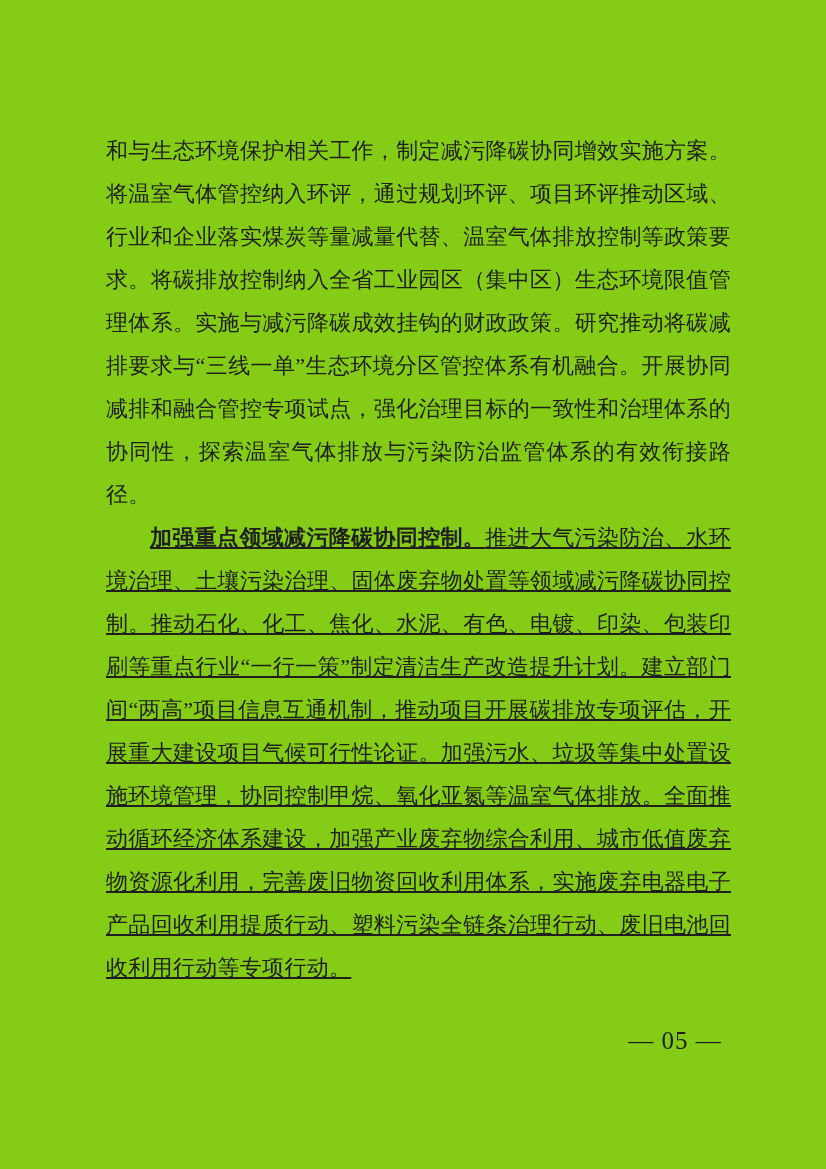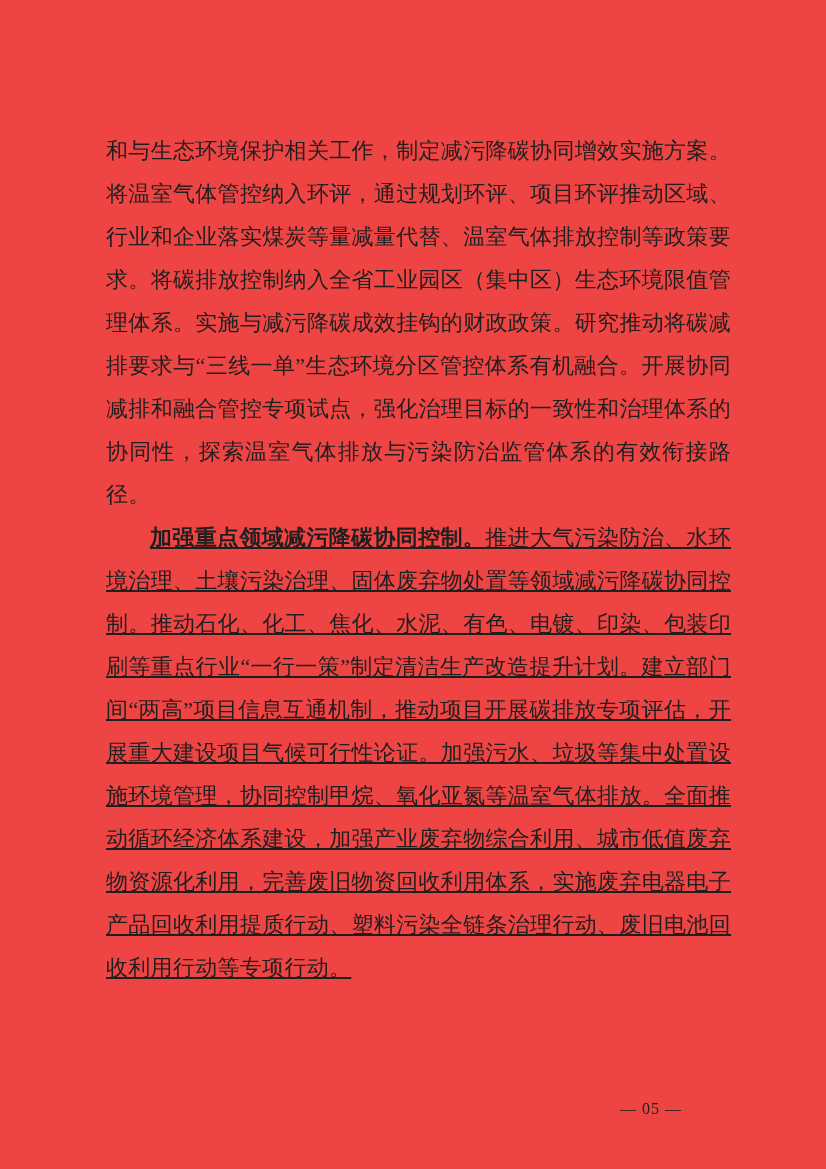--- a/index.html
+++ b/index.html
@@ -4,21 +4,21 @@
 <style>
   html, body {
     margin: 0;
     padding: 0;
     background: #ffffff;
   }
   .page {
     position: relative;
     width: 826px;
     height: 1169px;
-    background: #ef4444;
+    background: #84cc16;
     overflow: hidden;
     font-family: "Liberation Serif", "DejaVu Serif", serif;
     color: #1f1f1f;
   }
   .content {
     position: absolute;
     left: 106px;
     top: 129px;
     width: 625px;
     font-size: 22px;
@@ -34,25 +34,25 @@
   .para.indent {
     text-indent: 2em;
     text-decoration: underline;
   }
   .lead {
     font-weight: bold;
   }
   .footer {
     position: absolute;
     left: 620px;
-    top: 1096px;
+    top: 1028px;
     width: 110px;
-    font-size: 16px;
+    font-size: 25px;
     line-height: 26px;
-    text-align: left;
+    text-align: center;
     letter-spacing: 1px;
     color: #1f1f1f;
     white-space: nowrap;
   }
 </style>
 </head>
 <body>
 
 <div class="page">
   <div class="content">

